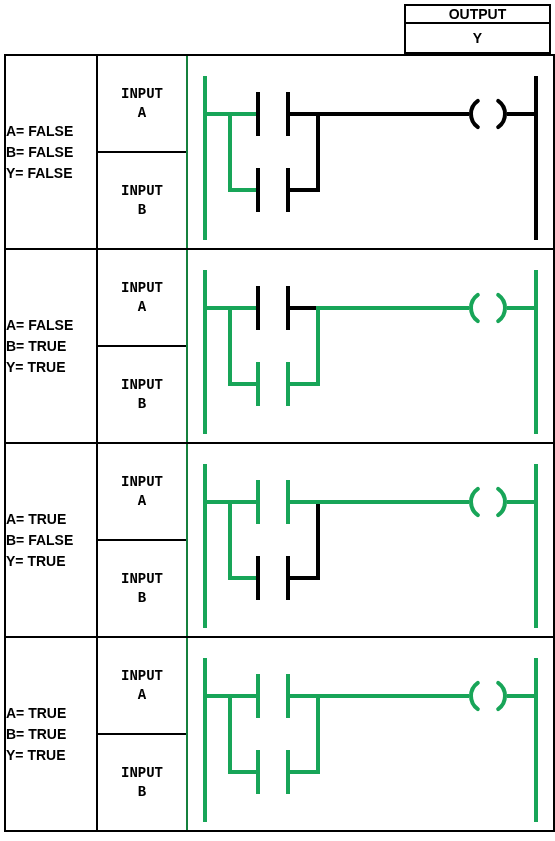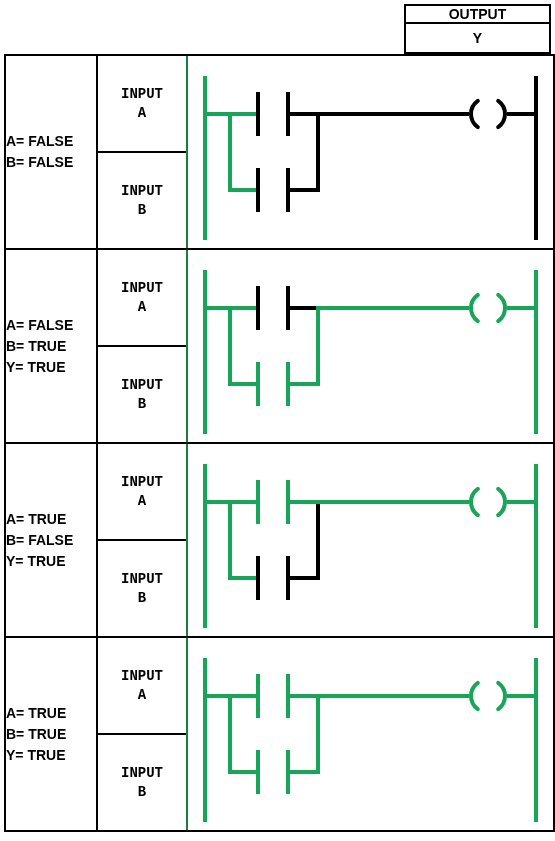--- a/index.html
+++ b/index.html
@@ -84,20 +84,21 @@
 </div>
 <div class="header-row">
   <div class="y-header">Y</div>
 </div>
 
 <div class="table" id="table">
     <div class="row">
       <div class="col-states">
         <div>A= FALSE</div>
         <div>B= FALSE</div>
+        <div>Y= FALSE</div>
       </div>
       <div class="col-labels">
         <div class="label-half top">
           <span>INPUT</span>
           <span>A</span>
         </div>
         <div class="label-half">
           <span>INPUT</span>
           <span>B</span>
         </div>

